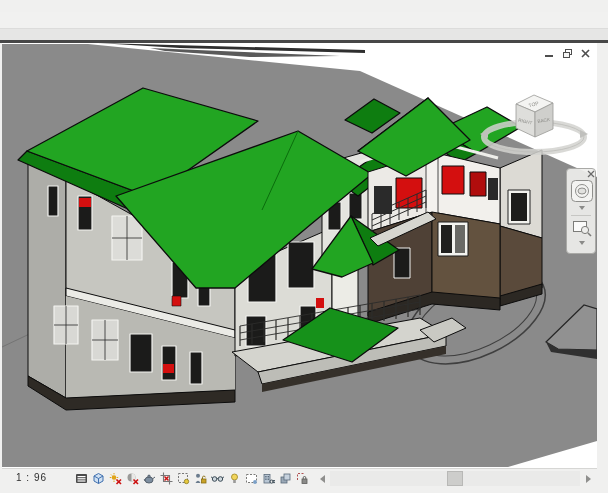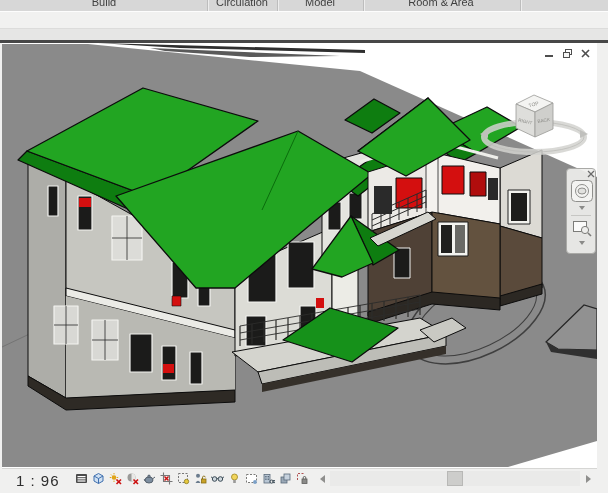--- a/index.html
+++ b/index.html
@@ -31,50 +31,39 @@
 
   
   #navbar{left:566px;top:168px;width:30px;height:86px;background:rgba(238,238,236,.92);
     border:1px solid #a9a9a6;border-radius:4px;box-sizing:border-box;}
   #navbar .tool{position:absolute;left:3px;}
   .navdivider{position:absolute;left:4px;right:4px;top:46px;height:1px;background:#c6c6c3;}
 
   
   #view-control-bar{left:2px;top:468px;width:595px;height:20px;background:var(--bar-bg,#f0f0ef);
     border-top:1px solid #d6d6d4;box-sizing:border-box;}
-  #scale-button{position:absolute;left:14px;top:3px;font-size:15px;color:#2e2e2e;letter-spacing:1px;}
+  #scale-button{position:absolute;left:14px;top:3px;font-size:10px;color:#2e2e2e;letter-spacing:1px;}
   #vcb-icons{position:absolute;left:72px;top:2px;display:flex;gap:2px;}
   .vcb-btn{width:15px;height:15px;display:flex;align-items:center;justify-content:center;}
   .scroll-arrow{position:absolute;top:6px;width:0;height:0;}
   #hscroll-left{left:318px;border-top:4px solid transparent;border-bottom:4px solid transparent;
     border-right:5px solid #8f8f8d;}
   #hscroll-right{left:584px;border-top:4px solid transparent;border-bottom:4px solid transparent;
     border-left:5px solid #8f8f8d;}
   #hscroll-track{position:absolute;left:328px;top:2px;width:250px;height:15px;background:#eaeae9;}
   #hscroll-thumb{position:absolute;left:117px;top:0;width:16px;height:15px;background:#cdcdcb;
     border:1px solid #b8b8b6;box-sizing:border-box;}
   #bottom-strip{left:0;top:488px;width:608px;height:5px;background:#f0f0ef;}
 
   text{font-family:"Liberation Sans",sans-serif;}
 </style>
 </head>
 <body>
 
 <div id="ribbon" class="abs">
-  <div id="panel-label-row" class="abs">
-    <span class="panel-label" style="left:104px">Build</span>
-    <span class="panel-label" style="left:242px">Circulation</span>
-    <span class="panel-label" style="left:320px">Model</span>
-    <span class="panel-label" style="left:441px">Room &amp; Area</span>
-    <span class="abs" style="left:478px;top:2px"></span>
-    <span class="panel-sep" style="left:207px"></span>
-    <span class="panel-sep" style="left:277px"></span>
-    <span class="panel-sep" style="left:363px"></span>
-    <span class="panel-sep" style="left:520px"></span>
-  </div>
   <div id="ribbon-lower" class="abs"></div>
   <div id="ribbon-foot" class="abs"></div>
 </div>
 
 <div id="view-top-border" class="abs"></div>
 
 <div id="canvas" class="abs">
 <svg width="595" height="425" viewBox="2 43 595 425">
 
   <g>

